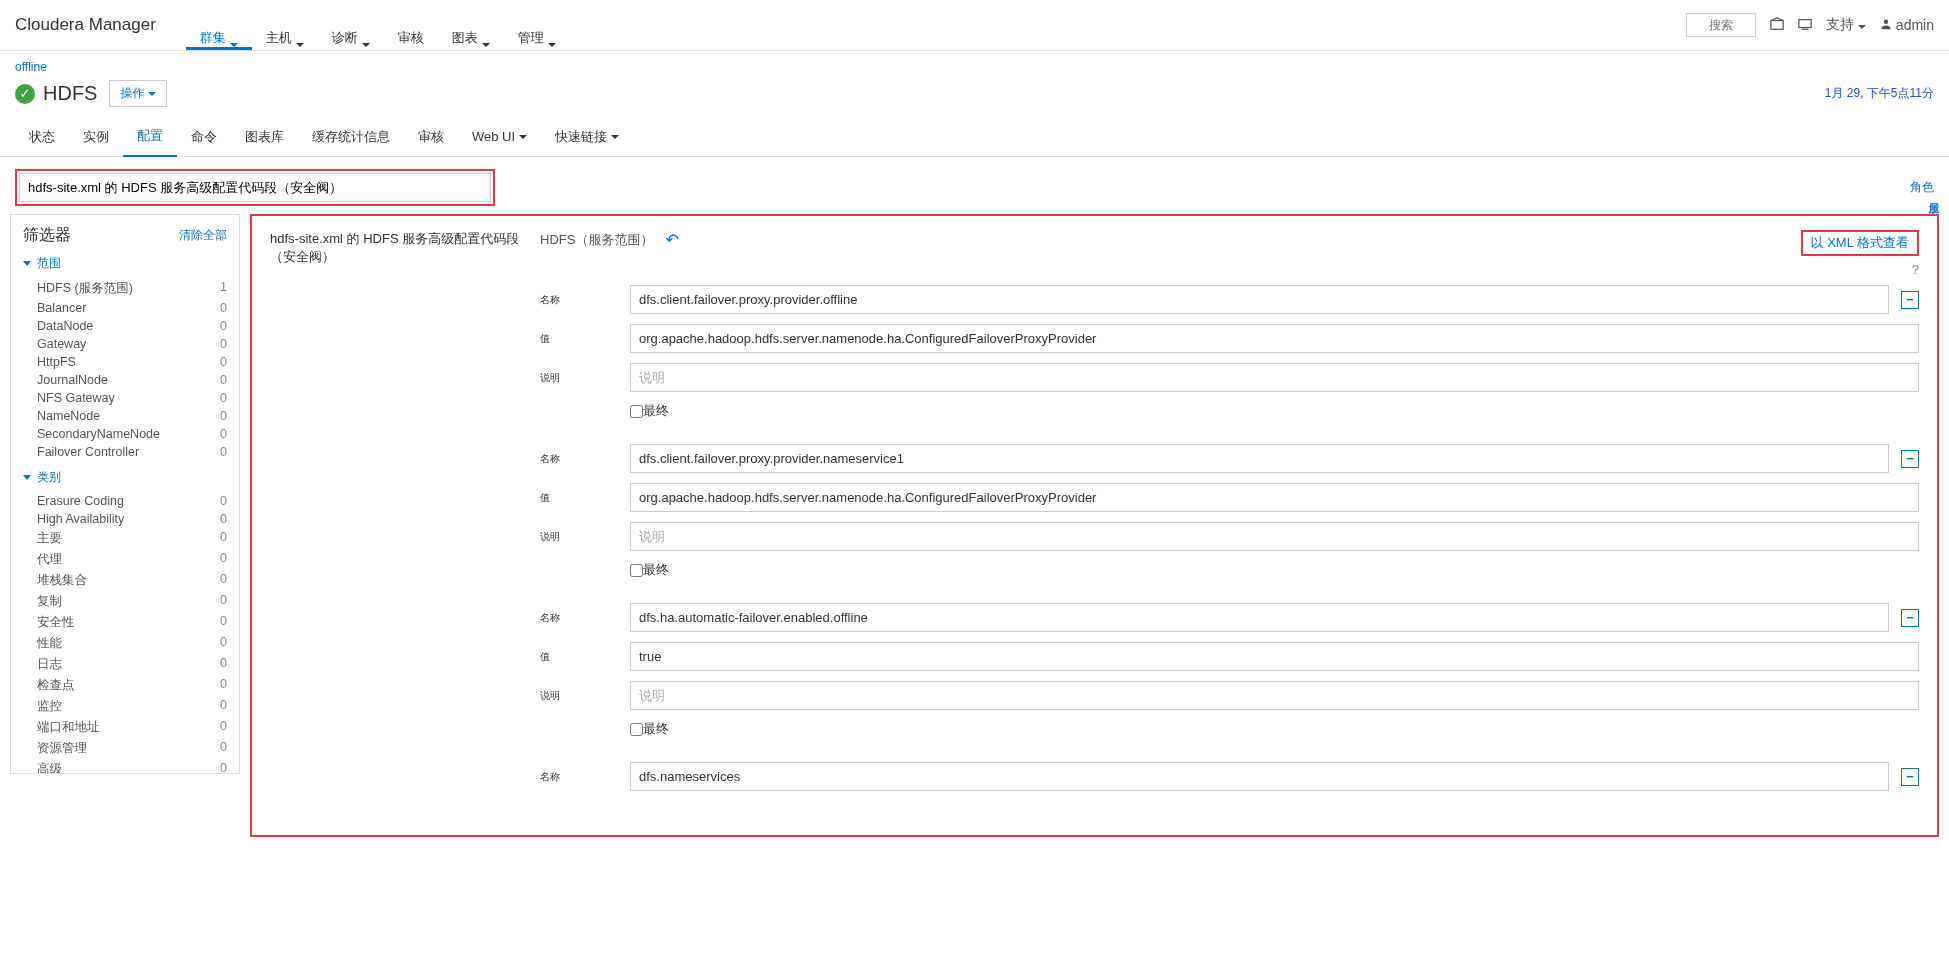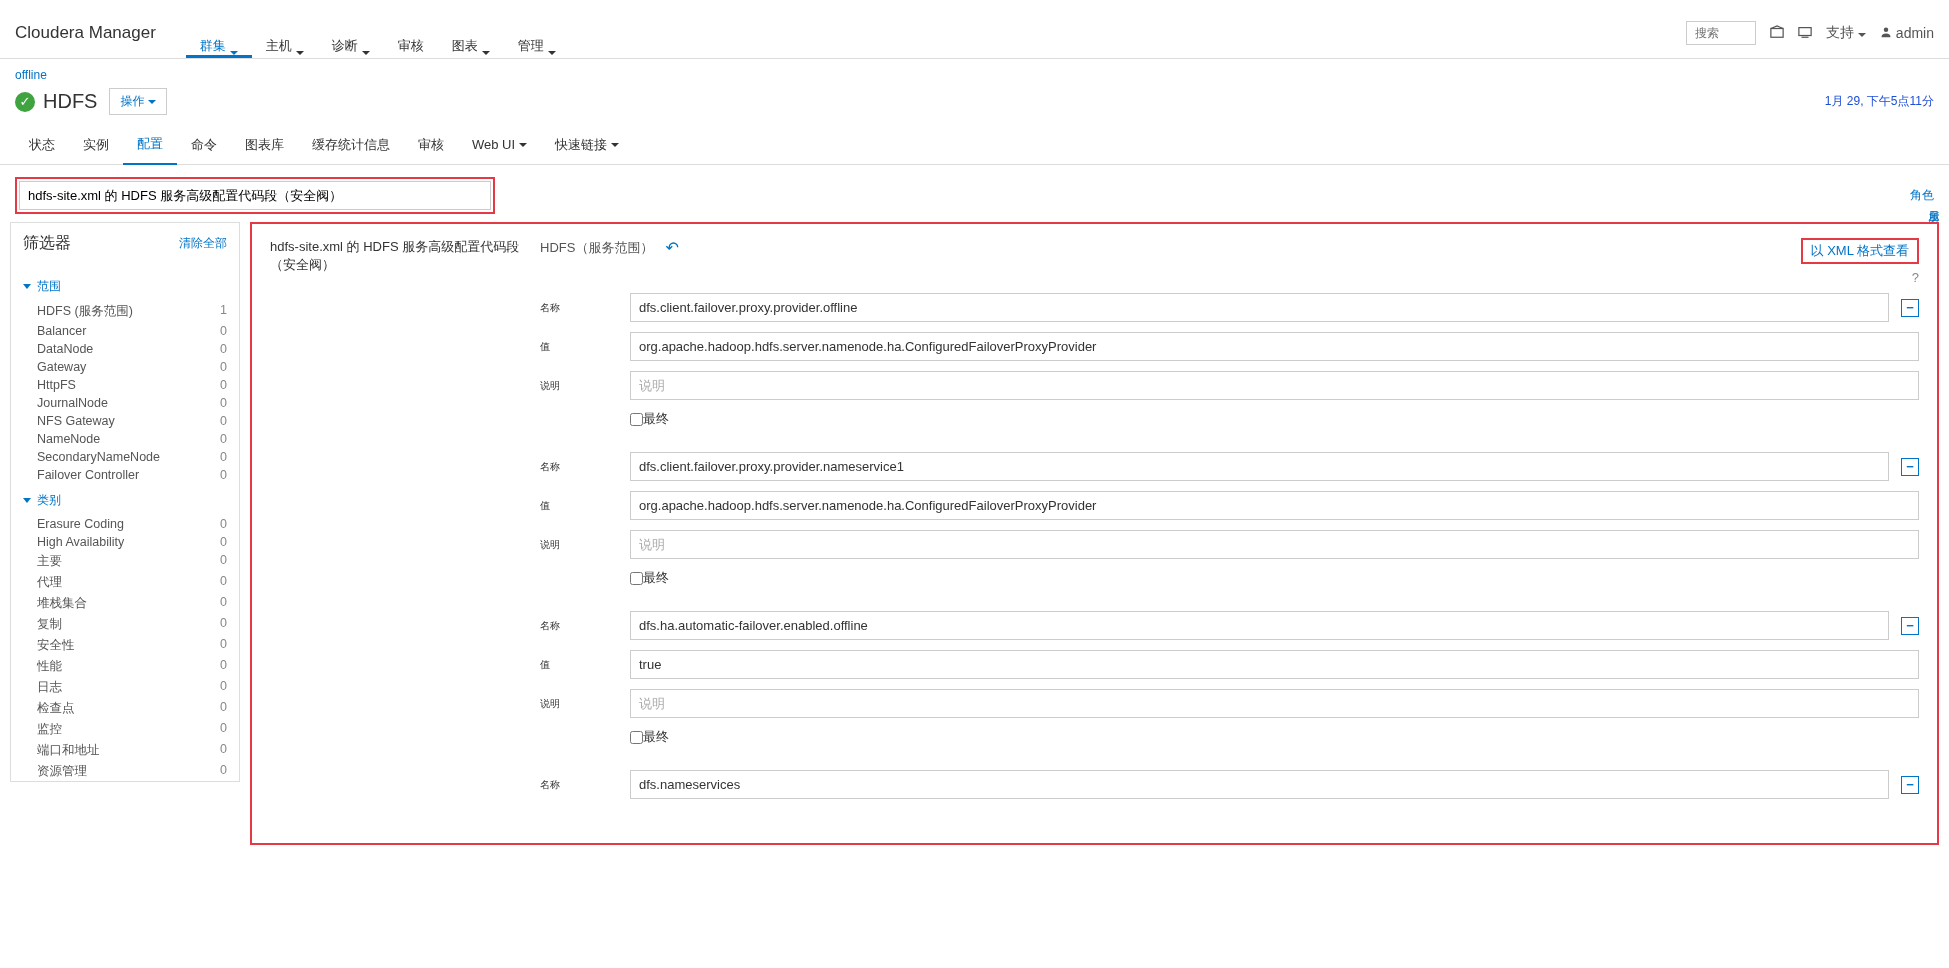--- a/index.html
+++ b/index.html
@@ -1,29 +1,29 @@
 <!DOCTYPE html>
 <html><head>
 <meta charset="utf-8">
 <style>
 * { box-sizing: border-box; margin: 0; padding: 0; }
 body { font-family: -apple-system, "Helvetica Neue", Arial, sans-serif; font-size: 13px; color: #333; background: #fff; }
 a { text-decoration: none; }
 
 
-.header { display: flex; align-items: center; height: 51px; padding: 0 15px; border-bottom: 1px solid #ddd; margin-top: 8px; }
+.header { display: flex; align-items: center; height: 51px; padding: 0 15px; border-bottom: 1px solid #ddd; }
 .brand { font-size: 17px; color: #333; margin-right: 30px; }
 .brand .light { font-weight: 300; }
 .brand .bold { font-weight: 500; }
 .topnav { display: flex; height: 100%; }
 .topnav-item { display: flex; align-items: flex-end; padding: 0 14px; color: #333; cursor:pointer; height: 100%; border-bottom: 3px solid transparent; }
 .topnav-item.active { color: #0074c7; border-bottom-color: #0074c7; }
 .caret { display:inline-block; margin-left:4px; width:0; height:0; border-left:4px solid transparent; border-right:4px solid transparent; border-top:4px solid currentColor; }
 .header-right { margin-left:auto; display:flex; align-items:center; gap:14px; }
-.search-box { border:1px solid #ccc; padding:4px 8px; width:70px; color:#999; font-size:12px; }
+.search-box { border:1px solid #ccc; padding:4px 8px; width:70px; color:#999; font-size:12px;text-align:center; }
 .header-icon { color:#555; cursor:pointer; font-size:14px; }
 
 
 .crumb { padding: 8px 15px 0; }
 .crumb a { color:#0074c7; font-size:12px; }
 .title-row { display:flex; align-items:center; padding: 6px 15px 10px; }
 .status-ok { display:inline-flex; width:20px; height:20px; border-radius:50%; background:#3fa33f; color:#fff; align-items:center; justify-content:center; font-size:13px; margin-right:8px; }
 .svc-title { font-size:20px; font-weight:400; color:#333; margin-right:12px; }
 .action-btn { border:1px solid #ccc; padding:4px 10px; color:#0074c7; background:#fff; cursor:pointer; font-size:12px; display:flex; align-items:center; }
 .timestamp { margin-left:auto; color:#1d4ed8; font-size:12px; }
@@ -35,21 +35,21 @@
 
 
 .search-row { padding:12px 15px 8px; display:flex; align-items:center; }
 .search-wrap { border:2px solid #e63946; padding:2px; width:480px; }
 .config-search { width:100%; border:1px solid #ccc; padding:6px 8px; font-size:13px; outline:none; }
 .roles-link { margin-left:auto; color:#0074c7; font-size:12px; }
 
 
 .main { display:flex; padding:0 10px 20px; }
 .sidebar { width:230px; border:1px solid #ddd; margin-right:10px; padding:10px 12px; max-height:560px; overflow:auto; }
-.filter-hdr { display:flex; align-items:center; margin-bottom:24px;font-family:Liberation Serif, serif; }
+.filter-hdr { display:flex; align-items:center; margin-bottom:9px;font-family:Liberation Serif, serif; }
 .filter-title { font-size:16px; font-weight:500; }
 .clear-all { margin-left:auto; color:#0074c7; font-size:12px; cursor:pointer; }
 .group-hdr { color:#0074c7; font-size:12px; margin:8px 0 6px; cursor:pointer; display:flex; align-items:center;text-align:right; }
 .chev { display:inline-block; margin-right:6px; width:0; height:0; border-left:4px solid transparent; border-right:4px solid transparent; border-top:5px solid #0074c7; }
 .filter-row { display:flex; justify-content:space-between; padding:2px 0 2px 14px; color:#555; cursor:pointer; font-size:12.5px; }
 .filter-row .cnt { color:#888; }
 
 .content { flex:1; border:2px solid #e63946; padding:14px 18px 20px; position:relative; }
 .show-all { position:absolute; right:-4px; top:-22px; color:#0074c7; writing-mode:vertical-rl; font-size:11px; }
 .cfg-head { display:flex; align-items:flex-start; margin-bottom:8px; }

